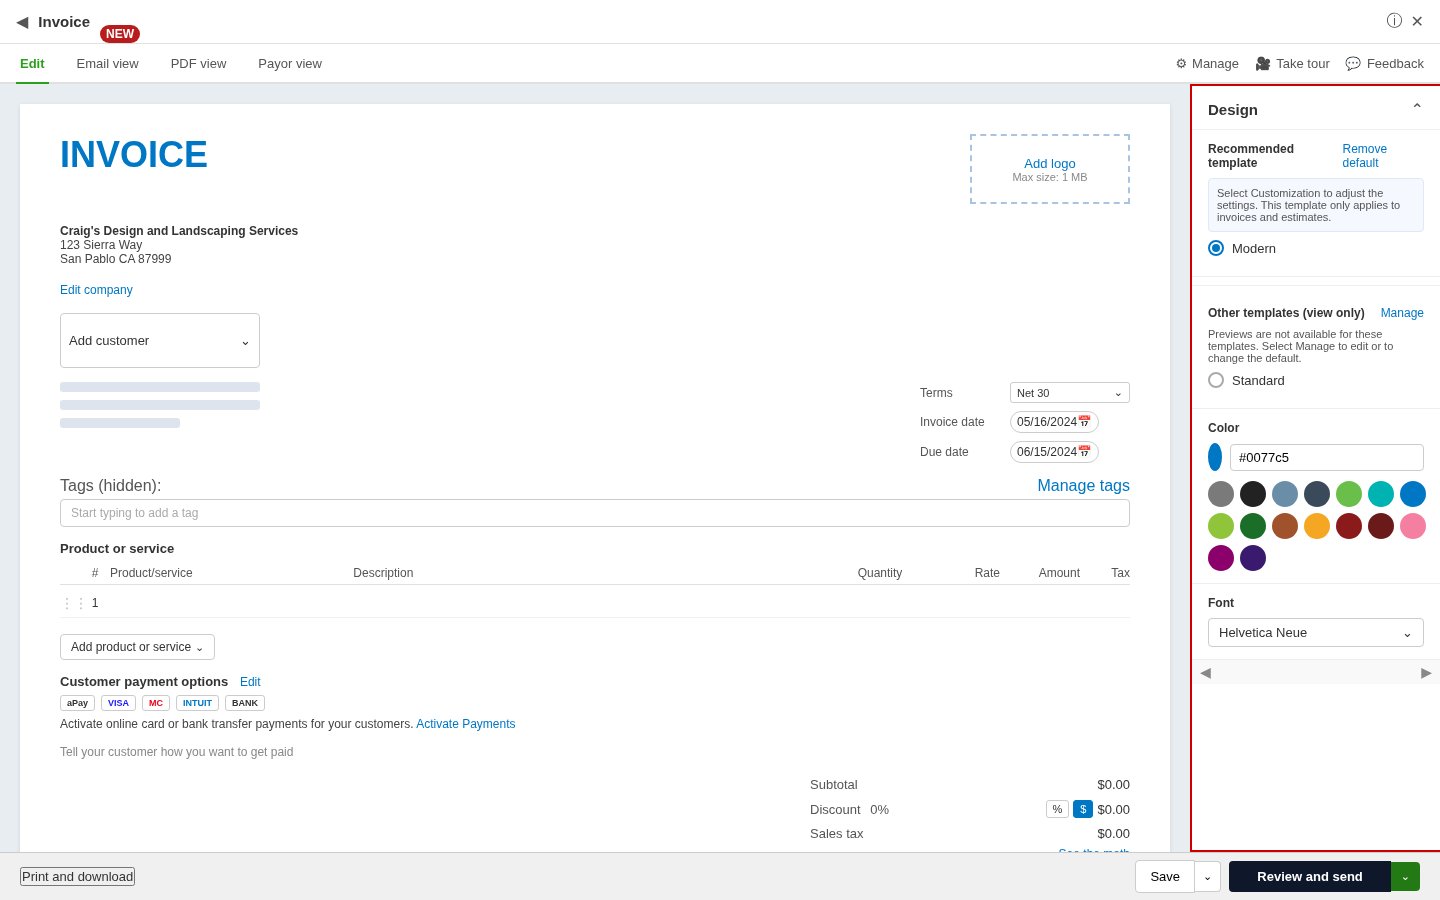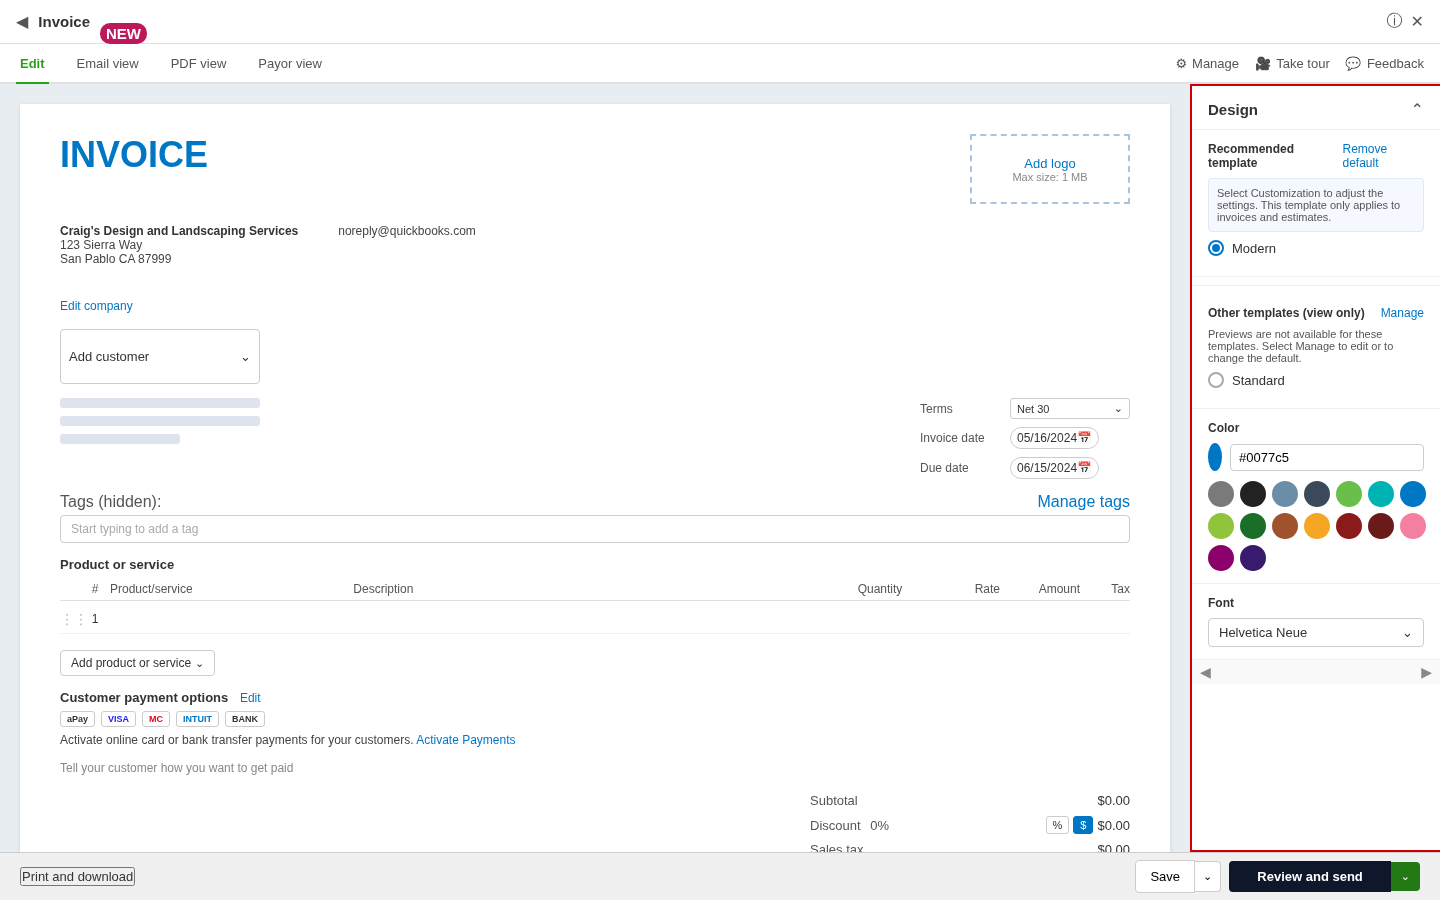--- a/index.html
+++ b/index.html
@@ -5,21 +5,21 @@
     * { box-sizing: border-box; margin: 0; padding: 0; }
     body { font-family: 'Helvetica Neue', Arial, sans-serif; font-size: 13px; background: #f5f5f5; color: #333; width: 1440px; height: 900px; overflow: hidden; }
 
     
     .topbar {
       display: flex; align-items: center; height: 44px; padding: 0 16px;
       background: #fff; border-bottom: 1px solid #e0e0e0;
     }
     .topbar-left { display: flex; align-items: center; gap: 10px; flex: 1; }
     .topbar-title { font-size: 15px; font-weight: 600; }
-    .new-badge { background: #be185d; color: #fff; font-size: 15px; font-weight: 700; padding: 2px 6px; border-radius: 10px; margin-top: 24px; }
+    .new-badge { background: #b91c1c; color: #fff; font-size: 12px; font-weight: 700; padding: 2px 6px; border-radius: 10px; margin-top: 24px; }
     .topbar-right { display: flex; align-items: center; gap: 8px; }
     .topbar-icon-btn { background: none; border: none; cursor: pointer; color: #555; font-size: 16px; display: flex; align-items: center; }
 
     
     .navtabs {
       display: flex; align-items: center; height: 40px; padding: 0 16px;
       background: #fff; border-bottom: 2px solid #e0e0e0; position: relative;
     }
     .navtabs-left { display: flex; gap: 24px; flex: 1; }
     .navtab { font-size: 13px; cursor: pointer; padding: 0 4px; height: 40px; display: flex; align-items: center; border-bottom: 2px solid transparent; margin-bottom: -2px; color: #555; }
@@ -40,21 +40,21 @@
       box-shadow: 0 1px 4px rgba(0,0,0,0.1);
     }
 
     
     .invoice-header { display: flex; justify-content: space-between; align-items: flex-start; margin-bottom: 20px; }
     .invoice-title { font-size: 36px; font-weight: 700; color: #0077c5; }
     .logo-box { border: 2px dashed #aac4e0; width: 160px; height: 70px; display: flex; flex-direction: column; align-items: center; justify-content: center; cursor: pointer; }
     .logo-box-title { color: #0077c5; font-size: 13px; font-weight: 500; }
     .logo-box-sub { font-size: 11px; color: #888; }
 
-    .company-info { display: flex; gap: 40px; margin-bottom: 32px; }
+    .company-info { display: flex; margin-bottom: 16px; }
     .company-name { font-size: 12px; font-weight: 600; }
     .company-addr { font-size: 12px; color: #444; }
     .company-email { font-size: 12px; color: #444; }
     .edit-company { color: #0077c5; font-size: 12px; cursor: pointer; text-decoration: none; }
 
     .customer-row { display: flex; gap: 20px; margin-bottom: 14px; }
     .customer-select { width: 200px; border: 1px solid #ccc; border-radius: 4px; padding: 19px 8px; font-size: 13px; display: flex; align-items: center; justify-content: space-between; cursor: pointer; background: #fff; }
 
     .billing-section { display: flex; justify-content: space-between; margin-bottom: 14px; }
     .billing-left { width: 200px; }
@@ -217,21 +217,20 @@
         </div>
       </div>
 
       
       <div class="company-info">
         <div>
           <div class="company-name">Craig's Design and Landscaping Services</div>
           <div class="company-addr">123 Sierra Way</div>
           <div class="company-addr">San Pablo CA 87999</div>
         </div>
-        <div class="company-email">noreply@quickbooks.com</div>
       </div>
       <a class="edit-company">Edit company</a>
 
       
       <div style="height:16px"></div>
       <div class="customer-row">
         <div class="customer-select">
           <span>Add customer</span>
           <span>⌄</span>
         </div>

